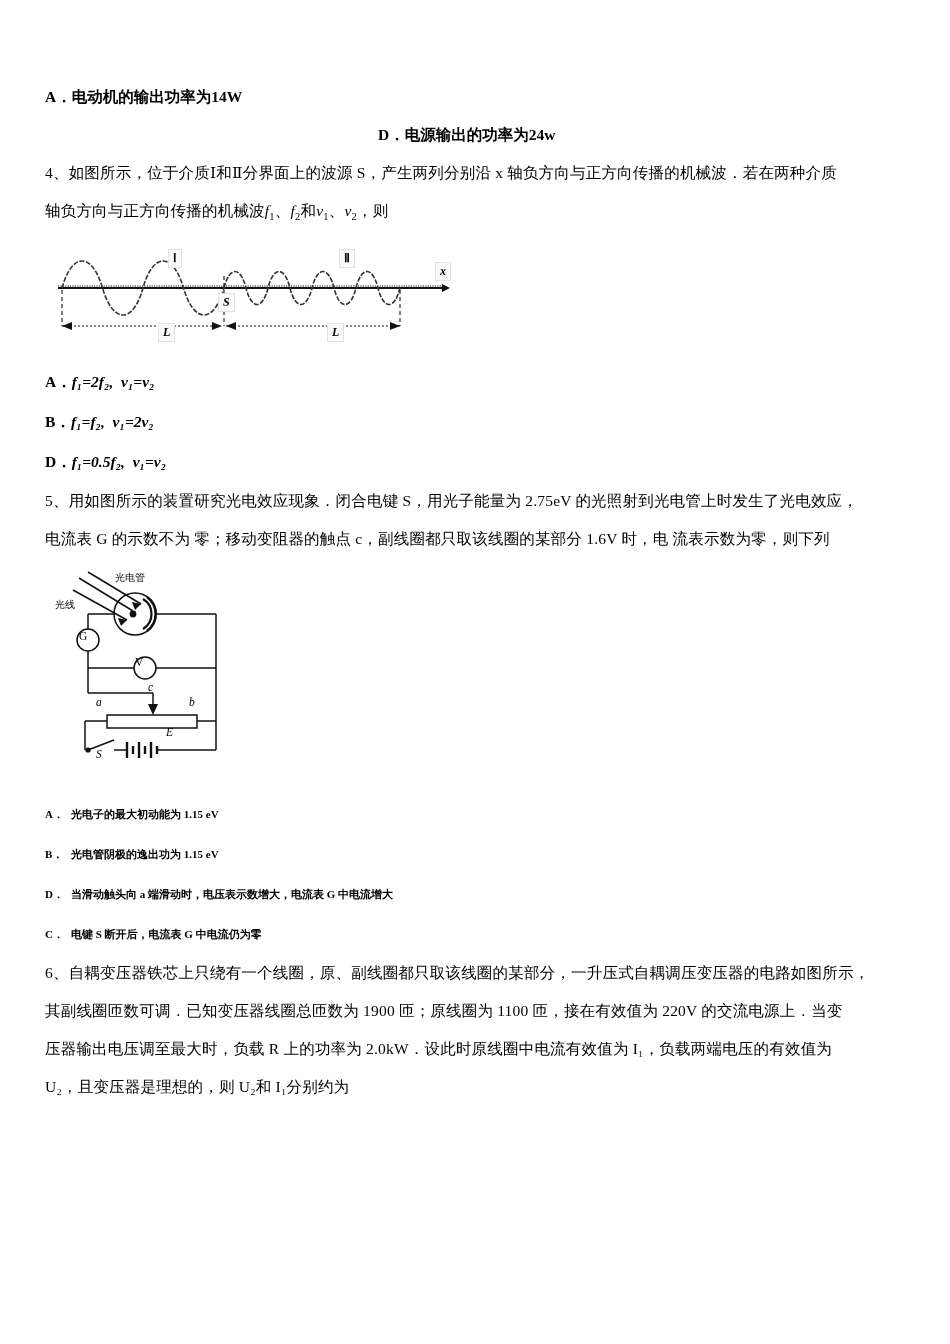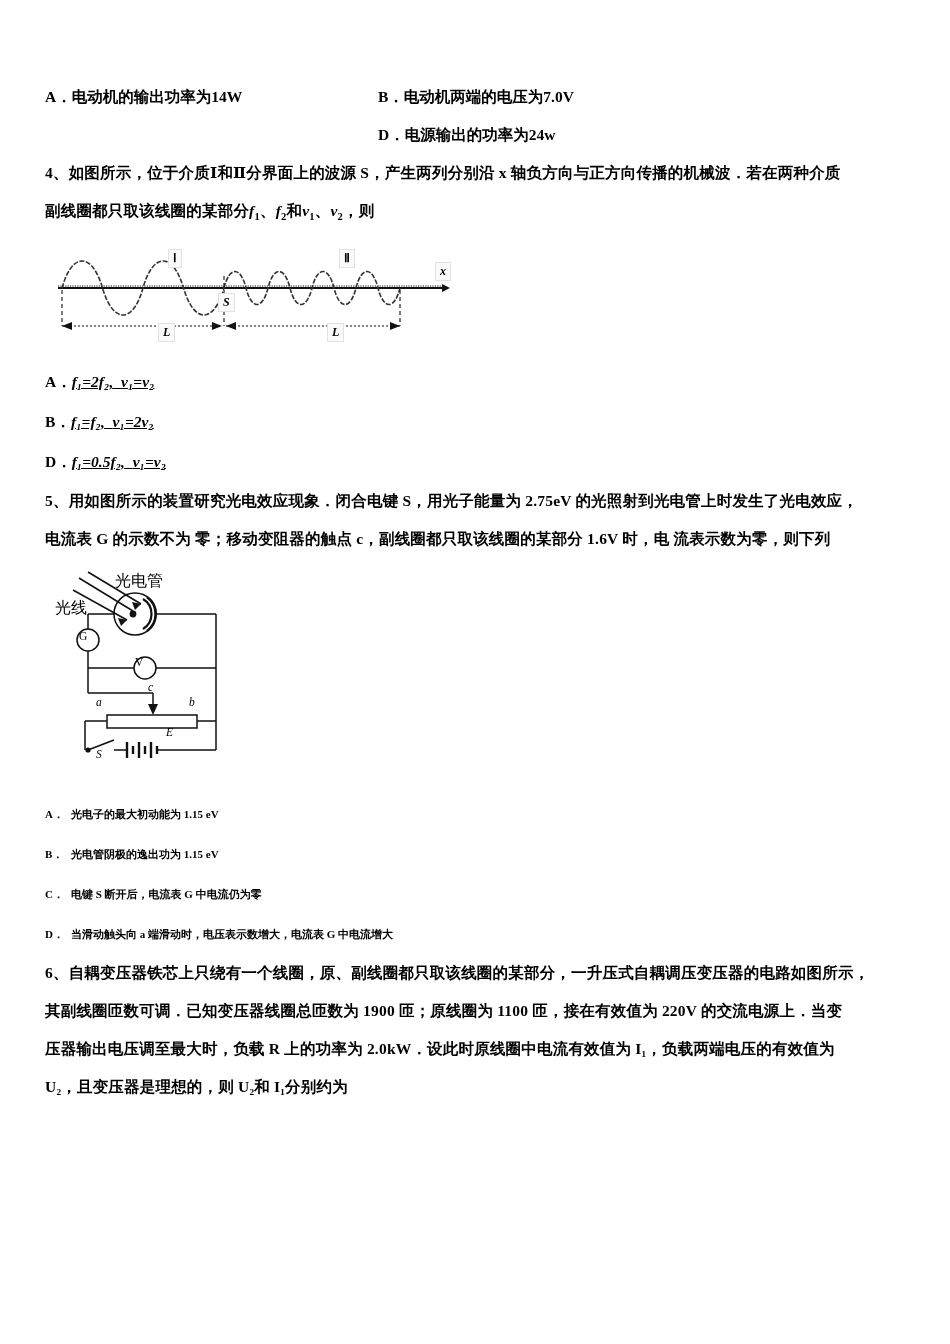--- a/index.html
+++ b/index.html
@@ -27,21 +27,21 @@
     left: 45px;
     top: 78px;
     width: 872px;
   }
 
   
   .qline {
     font-size: 15.5px;
     line-height: 38px;
     letter-spacing: 0.2px;
-    font-weight: 700;
+    font-weight: 400;
     white-space: nowrap;
   }
 
   .optrow {
     position: relative;
     height: 38px;
     line-height: 38px;
     font-size: 15.5px;
     font-weight: 700;
   }
@@ -52,21 +52,20 @@
     font-size: 11px;
     line-height: 40px;
     font-weight: 700;
   }
   .optline .lbl { display: inline-block; min-width: 26px; }
 
   .mathopt {
     font-size: 15.5px;
     line-height: 40px;
     font-weight: 700;
-    text-decoration: underline;
   }
   .mathopt .lbl { display: inline-block; min-width: 26px; }
   .mathopt i { font-style: italic; }
   .mathopt sub, .qline sub { font-size: 0.68em; }
 
   em.v { font-style: italic; }
 
   
   .wavefig {
     position: relative;
@@ -99,21 +98,21 @@
     margin-left: 10px;
     width: 250px;
     height: 208px;
   }
   .circfig svg { display: block; }
   .clabel {
     position: absolute;
     font-size: 11.5px;
     font-family: "Liberation Serif", serif;
   }
-  .clabel.cn { font-size: 16px; font-weight: 500; }
+  .clabel.cn { font-size: 10px; font-weight: 500; }
   .clabel.it { font-style: italic; }
   .lb-light { left: 0px; top: 30px; }
   .lb-tube  { left: 60px; top: 3px; }
   .lb-G     { left: 24px; top: 62px; }
   .lb-V     { left: 80px; top: 88px; }
   .lb-c     { left: 93px; top: 113px; }
   .lb-a     { left: 41px; top: 128px; }
   .lb-b     { left: 134px; top: 128px; }
   .lb-E     { left: 111px; top: 158px; }
   .lb-S     { left: 41px; top: 180px; }
@@ -122,29 +121,28 @@
   .spacer-md { height: 18px; }
 </style>
 </head>
 <body>
 
 <div class="page">
   <div class="content">
 
     <div class="optrow">
       <span class="opt-a"><span>A．</span><span>电动机的输出功率为14W</span></span>
-      <span class="opt-b"><span>B．</span><span>电动机两端的电压为7.0V</span></span>
     </div>
     <div class="optrow">
       <span class="opt-b"><span>D．</span><span>电源输出的功率为24w</span></span>
     </div>
 
     <div class="qline">4、如图所示，位于介质Ⅰ和Ⅱ分界面上的波源 S，产生两列分别沿 x 轴负方向与正方向传播的机械波．若在两种介质</div>
     <div class="qline">
-      <span>副线圈都只取该线圈的某部分</span><em class="v">f</em><sub>1</sub>、<em class="v">f</em><sub>2</sub>和<em class="v">v</em><sub>1</sub>、<em class="v">v</em><sub>2</sub><span>，则</span>
+      <span>轴负方向与正方向传播的机械波</span><em class="v">f</em><sub>1</sub>、<em class="v">f</em><sub>2</sub>和<em class="v">v</em><sub>1</sub>、<em class="v">v</em><sub>2</sub><span>，则</span>
     </div>
 
     <div class="spacer-sm"></div>
 
     <div class="wavefig">
       <svg width="400" height="98" viewBox="0 0 400 98">
 
         <line x1="8" y1="42" x2="392" y2="42" stroke="#111" stroke-width="2.2"></line>
         <line x1="8" y1="40" x2="392" y2="40" stroke="#111" stroke-width="1" stroke-dasharray="1.2 1.2"></line>
         <polygon points="392,38 400,42 392,46" fill="#111"></polygon>
@@ -257,24 +255,24 @@
 
     <div class="spacer-md"></div>
 
     <div class="optline">
       <span class="lbl">A．</span><span>光电子的最大初动能为 1.15 eV</span>
     </div>
     <div class="optline">
       <span class="lbl">B．</span><span>光电管阴极的逸出功为 1.15 eV</span>
     </div>
     <div class="optline">
+      <span class="lbl">D．</span><span>当滑动触头向 a 端滑动时，电压表示数增大，电流表 G 中电流增大</span>
+    </div>
+    <div class="optline">
       <span class="lbl">C．</span><span>电键 S 断开后，电流表 G 中电流仍为零</span>
-    </div>
-    <div class="optline">
-      <span class="lbl">D．</span><span>当滑动触头向 a 端滑动时，电压表示数增大，电流表 G 中电流增大</span>
     </div>
 
     <div class="qline">6、自耦变压器铁芯上只绕有一个线圈，原、副线圈都只取该线圈的某部分，一升压式自耦调压变压器的电路如图所示，</div>
     <div class="qline">其副线圈匝数可调．已知变压器线圈总匝数为 1900 匝；原线圈为 1100 匝，接在有效值为 220V 的交流电源上．当变</div>
     <div class="qline">压器输出电压调至最大时，负载 R 上的功率为 2.0kW．设此时原线圈中电流有效值为 I₁，负载两端电压的有效值为</div>
     <div class="qline">U₂，且变压器是理想的，则 U₂和 I₁分别约为</div>
 
   </div>
 </div>
 

